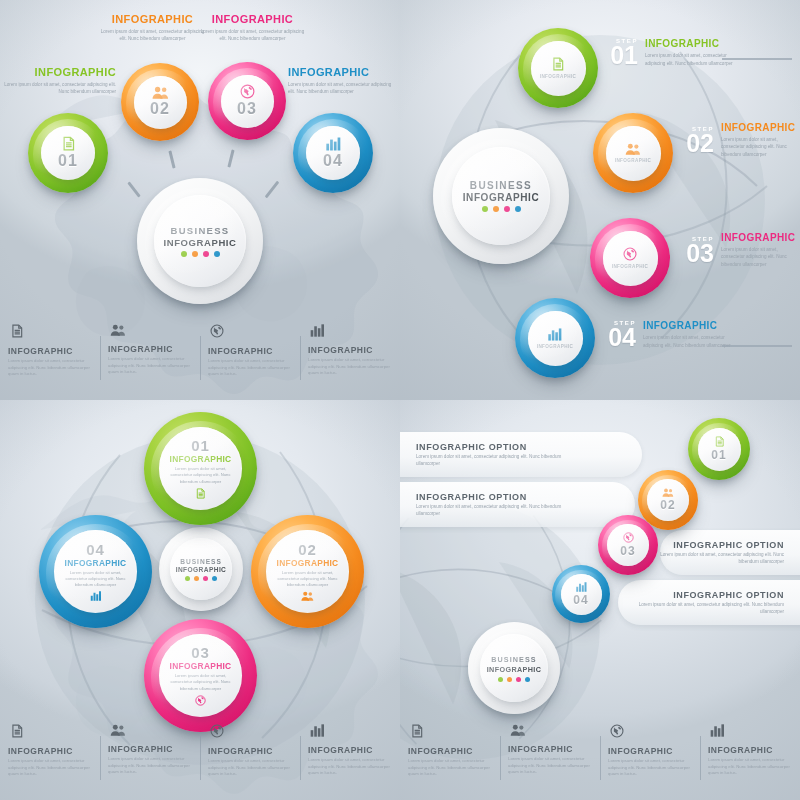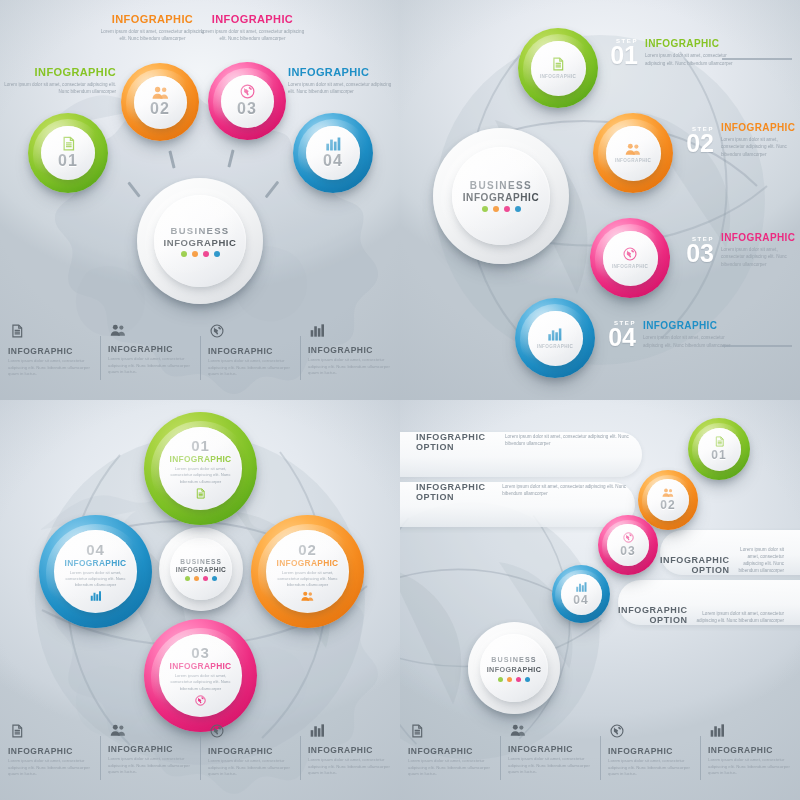--- a/index.html
+++ b/index.html
@@ -91,21 +91,21 @@
   
   .steprow { position:absolute; display:flex; align-items:center; }
   .stepnum { text-align:right; margin-right:7px; }
   .step-k { font-size:6px; font-weight:700; color:#fff; letter-spacing:1.6px; line-height:1; }
   .step-n { font-size:25px; font-weight:700; color:#fff; line-height:.92; letter-spacing:0px;
             text-shadow:0 1px 1px rgba(90,105,120,.25); }
   .stepline { position:absolute; height:1.5px; background:#9aa6b2; opacity:.75; }
 
   
   .optbar {
-    position:absolute; height:45px; display:flex; flex-direction:row; justify-content:center;
+    position:absolute; height:45px; display:flex; flex-direction:column; justify-content:center;
     background: linear-gradient(180deg, rgba(255,255,255,.93) 0%, rgba(250,251,252,.88) 55%, rgba(232,236,240,.85) 100%);
     box-shadow: 0 2px 5px rgba(60,75,90,.10);
   }
   .optbar.left  { left:-10px; border-radius:0 24px 24px 0; padding-left:26px; align-items:flex-start; text-align:left; }
   .optbar.right { right:-10px; border-radius:24px 0 0 24px; padding-right:26px; align-items:flex-end; text-align:right; }
   .opt-t { font-size:9px; font-weight:700; color:#5d666e; letter-spacing:.6px; }
   .opt-b { font-size:4.6px; color:#9aa4ae; line-height:1.5; margin-top:2px; max-width:160px; }
 
   
   .legend { position:absolute; left:0; bottom:2px; width:400px; height:74px; display:flex; }

